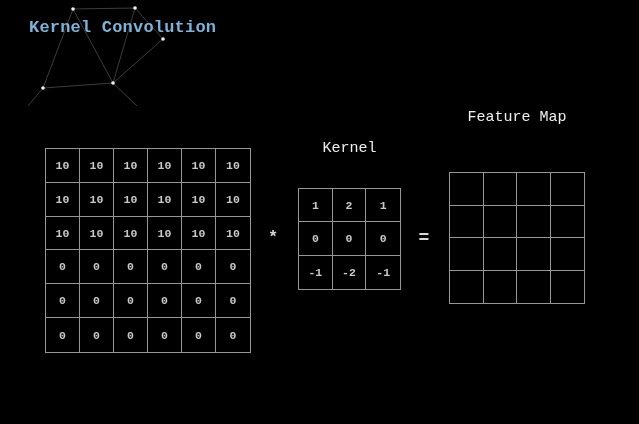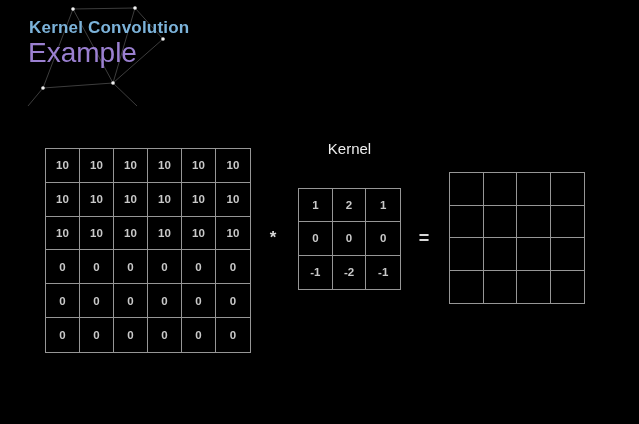--- a/index.html
+++ b/index.html
@@ -1,21 +1,21 @@
 <!DOCTYPE html>
 <html style="--background: #000000; --title: #7cb3da; --subtitle: #9b80d1; --label-text: #eeeeee; --cell-text: #c9c9c9; --grid-line: #969696; --operator: #d8d8d8; --constellation-line: #3d3d3d; --constellation-node: #f0f0f0;"><head>
 <meta charset="utf-8">
 <style>
   html, body { margin: 0; padding: 0; background: #000; }
   * { box-sizing: border-box; }
   .stage {
     position: relative;
     width: 639px; height: 424px;
     background: var(--background, #000);
-    font-family: Liberation Sans, sans-serif;
+    font-family: Liberation Mono, monospace;
     overflow: hidden;
   }
   .constellation { position: absolute; left: 20px; top: 2px; z-index: 0; }
   .title {
     position: absolute; left: 29px; top: 18px; z-index: 2;
     font-size: 17px; font-weight: bold; letter-spacing: 0.2px;
     color: var(--title, #7cb3da); white-space: nowrap;
   }
   .subtitle {
     position: absolute; left: 28px; top: 37px; z-index: 2;
@@ -74,21 +74,20 @@
     <g fill="#f0f0f0">
       <circle cx="53" cy="7" r="1.8"></circle>
       <circle cx="115" cy="6" r="1.8"></circle>
       <circle cx="143" cy="37" r="1.8"></circle>
       <circle cx="93" cy="81" r="1.8"></circle>
       <circle cx="23" cy="86" r="1.8"></circle>
     </g>
   </svg>
 
   <div class="title">Kernel Convolution</div>
-  <div class="subtitle">Example</div>
 
   <div class="grid grid-input">
       <div class="cell">10</div>
       <div class="cell">10</div>
       <div class="cell">10</div>
       <div class="cell">10</div>
       <div class="cell">10</div>
       <div class="cell last-col">10</div>
       <div class="cell">10</div>
       <div class="cell">10</div>
@@ -132,20 +131,21 @@
       <div class="cell">0</div>
       <div class="cell">0</div>
       <div class="cell last-col">0</div>
       <div class="cell last-row">-1</div>
       <div class="cell last-row">-2</div>
       <div class="cell last-col last-row">-1</div>
     </div>
 
   <div class="operator op-eq">=</div>
 
+  <div class="section-label label-feature">Feature Map</div>
   <div class="grid grid-feature">
       <div class="cell"></div>
       <div class="cell"></div>
       <div class="cell"></div>
       <div class="cell last-col"></div>
       <div class="cell"></div>
       <div class="cell"></div>
       <div class="cell"></div>
       <div class="cell last-col"></div>
       <div class="cell"></div>

